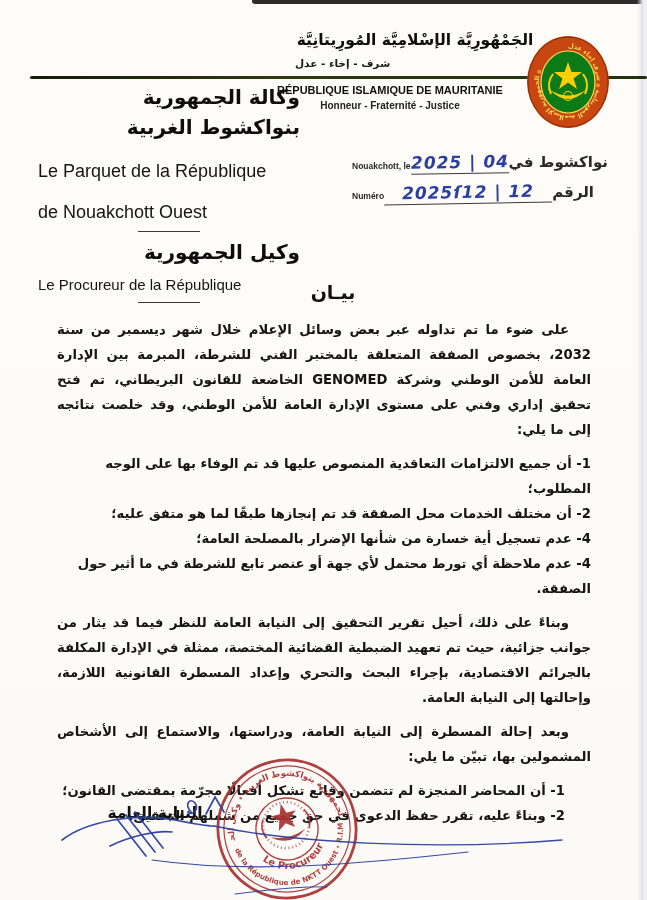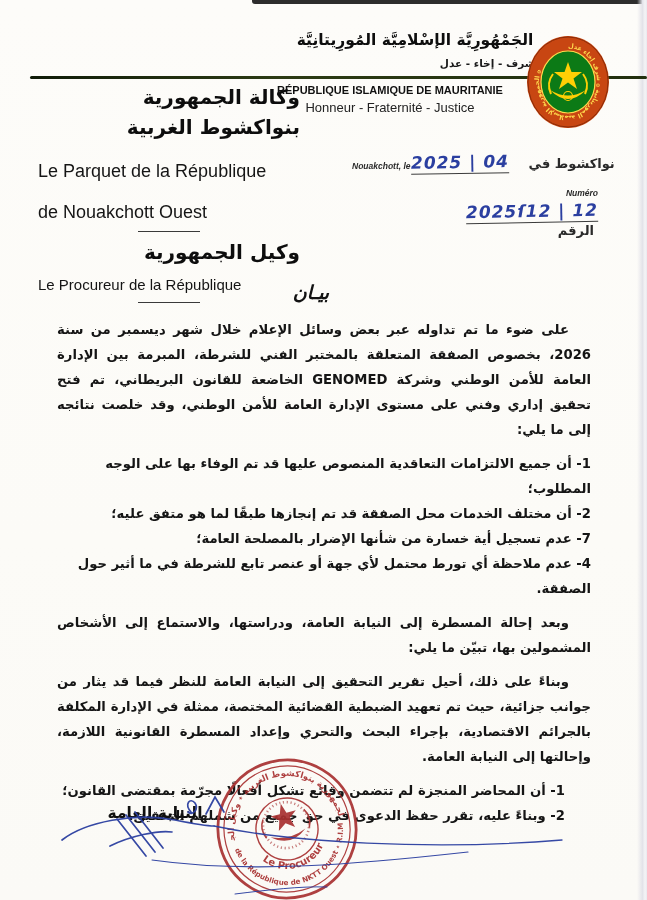--- a/index.html
+++ b/index.html
@@ -13,44 +13,44 @@
   .page{position:absolute;inset:0;background:linear-gradient(180deg,#fdfcf9 0%,#fcfbf7 60%,#fbfaf6 100%);padding-left:42px;}
   
   .scan-top-strip{position:absolute;top:0;left:252px;width:395px;height:4px;background:#1b1b1b;border-radius:0 0 3px 3px;opacity:.92;}
   .scan-right-band{position:absolute;top:0;right:0;width:10px;height:900px;
     background:linear-gradient(to right, rgba(0,0,0,0) 0%, #e3e3e9 55%, #f4f4f6 80%, #e9e9ee 100%);}
   
   .green-rule{position:absolute;top:76px;left:30px;width:617px;height:3px;
     background:linear-gradient(to right,#101c08,#2c3b14 40%,#22300e);border-radius:2px;}
   .ar-title{position:absolute;top:31px;left:295px;width:240px;text-align:center;
     font-weight:bold;font-size:15.5px;letter-spacing:.5px;color:#0e0e0e;direction:rtl;}
-  .ar-motto{position:absolute;top:57px;left:295px;width:240px;text-align:right;
+  .ar-motto{position:absolute;top:57px;left:295px;width:240px;text-align:left;
     font-size:10.5px;font-weight:bold;color:#1a1a1a;direction:rtl;}
   .fr-title{position:absolute;top:84px;left:250px;width:280px;text-align:center;
     font-family:"Liberation Sans",sans-serif;font-weight:bold;font-size:11px;color:#111;}
   .fr-motto{position:absolute;top:100px;left:250px;width:280px;text-align:center;
-    font-family:"Liberation Sans",sans-serif;font-weight:normal;font-size:13px;color:#222;}
+    font-family:"Liberation Sans",sans-serif;font-weight:bold;font-size:10px;color:#222;}
   .left-block{position:absolute;top:82px;left:38px;width:262px;}
   .lb-ar-office{font-size:20px;font-weight:bold;direction:rtl;line-height:30px;color:#0d0d0d;}
   .lb-fr-office{font-family:"Liberation Sans",sans-serif;font-size:18px;color:#151515;line-height:23px;margin-top:18px;}
   .lb-rule{width:62px;height:0;border-bottom:1.5px solid #3a3a3a;margin:7px auto 6px auto;}
   .lb-ar-role{font-size:20px;font-weight:bold;direction:rtl;line-height:28px;color:#0d0d0d;}
   .lb-fr-role{font-family:"Liberation Sans",sans-serif;font-size:15px;color:#151515;line-height:20px;margin-top:9px;}
   
   .meta-row{position:absolute;left:352px;width:246px;display:flex;align-items:flex-end;}
   .meta-row.r1{top:152px;}
-  .meta-row.r2{top:188px;flex-direction:column;}
-  .meta-label-fr{font-family:"Liberation Sans",sans-serif;font-size:8.5px;font-weight:bold;color:#2a2a2a;padding-bottom:3px;white-space:nowrap;font-style:italic;}
+  .meta-row.r2{top:182px;}
+  .meta-label-fr{font-family:"Liberation Sans",sans-serif;font-size:8.5px;font-weight:bold;color:#2a2a2a;padding-bottom:3px;white-space:nowrap;}
   .meta-value{flex:1;text-align:center;border-bottom:1.2px solid #3c3c3c;
     color:#2b3fa0;font-size:17px;font-style:italic;font-weight:bold;letter-spacing:1px;
     transform:rotate(-1deg);padding-bottom:1px;white-space:nowrap;}
-  .meta-label-ar{font-size:13px;font-weight:bold;direction:rtl;color:#2a2a2a;padding-bottom:3px;padding-right:4px;white-space:nowrap;margin-left:20px;}
+  .meta-label-ar{font-size:15px;font-weight:bold;direction:rtl;color:#2a2a2a;padding-bottom:3px;padding-right:4px;white-space:nowrap;}
   
-  .doc-title{position:absolute;top:281px;left:44px;width:534px;text-align:center;
-    font-size:19px;font-weight:bold;direction:rtl;color:#121212;font-style:italic;}
+  .doc-title{position:absolute;top:281px;left:66px;width:534px;text-align:center;
+    font-size:19px;font-weight:bold;direction:rtl;color:#121212;}
   .doc-body{position:absolute;top:317px;left:57px;width:534px;direction:rtl;
     font-size:13.2px;font-weight:bold;line-height:25px;color:#151515;text-align:justify;}
   .doc-body p{margin:0 0 9px 0;text-indent:22px;}
   .doc-body .list{margin:0 0 9px 0;}
   .doc-body .li{text-align:right;}
   .doc-body .list.deep .li{padding-right:26px;}
   .prosecution-label{position:absolute;top:804px;left:92px;width:126px;text-align:center;
     font-size:15.5px;font-weight:bold;direction:rtl;color:#101010;}
   .sig-layer{position:absolute;inset:0;pointer-events:none;}
   .stamp-text{font-family:"DejaVu Sans",sans-serif;font-weight:bold;}
@@ -104,29 +104,29 @@
   </div>
   <div class="meta-row r2">
     <span class="meta-label-fr">Numéro</span>
     <span class="meta-value">2025ſ12 | 12</span>
     <span class="meta-label-ar">الرقم</span>
   </div>
 
   <div class="doc-title">بيـان</div>
 
   <div class="doc-body">
-    <p>على ضوء ما تم تداوله عبر بعض وسائل الإعلام خلال شهر ديسمبر من سنة 2026، بخصوص الصفقة المتعلقة بالمختبر الفني للشرطة، المبرمة بين الإدارة العامة للأمن الوطني وشركة GENOMED الخاضعة للقانون البريطاني، تم فتح تحقيق إداري وفني على مستوى الإدارة العامة للأمن الوطني، وقد خلصت نتائجه إلى ما يلي:</p>
+    <p>على ضوء ما تم تداوله عبر بعض وسائل الإعلام خلال شهر ديسمبر من سنة 2032، بخصوص الصفقة المتعلقة بالمختبر الفني للشرطة، المبرمة بين الإدارة العامة للأمن الوطني وشركة GENOMED الخاضعة للقانون البريطاني، تم فتح تحقيق إداري وفني على مستوى الإدارة العامة للأمن الوطني، وقد خلصت نتائجه إلى ما يلي:</p>
     <div class="list">
       <div class="li">1- أن جميع الالتزامات التعاقدية المنصوص عليها قد تم الوفاء بها على الوجه المطلوب؛</div>
       <div class="li">2- أن مختلف الخدمات محل الصفقة قد تم إنجازها طبقًا لما هو متفق عليه؛</div>
-      <div class="li">7- عدم تسجيل أية خسارة من شأنها الإضرار بالمصلحة العامة؛</div>
+      <div class="li">4- عدم تسجيل أية خسارة من شأنها الإضرار بالمصلحة العامة؛</div>
       <div class="li">4- عدم ملاحظة أي تورط محتمل لأي جهة أو عنصر تابع للشرطة في ما أثير حول الصفقة.</div>
     </div>
+    <p>وبناءً على ذلك، أحيل تقرير التحقيق إلى النيابة العامة للنظر فيما قد يثار من جوانب جزائية، حيث تم تعهيد الضبطية القضائية المختصة، ممثلة في الإدارة المكلفة بالجرائم الاقتصادية، بإجراء البحث والتحري وإعداد المسطرة القانونية اللازمة، وإحالتها إلى النيابة العامة.</p>
     <p>وبعد إحالة المسطرة إلى النيابة العامة، ودراستها، والاستماع إلى الأشخاص المشمولين بها، تبيّن ما يلي:</p>
-    <p>وبناءً على ذلك، أحيل تقرير التحقيق إلى النيابة العامة للنظر فيما قد يثار من جوانب جزائية، حيث تم تعهيد الضبطية القضائية المختصة، ممثلة في الإدارة المكلفة بالجرائم الاقتصادية، بإجراء البحث والتحري وإعداد المسطرة القانونية اللازمة، وإحالتها إلى النيابة العامة.</p>
     <div class="list deep">
       <div class="li">1- أن المحاضر المنجزة لم تتضمن وقائع تشكل أفعالًا مجرّمة بمقتضى القانون؛</div>
       <div class="li">2- وبناءً عليه، تقرر حفظ الدعوى في حق جميع من شملهم التحقيق.</div>
     </div>
   </div>
 
   <div class="prosecution-label">النيابة العامة</div>
 
   <svg class="sig-layer" width="647" height="900" viewBox="0 0 647 900">
     <defs>

